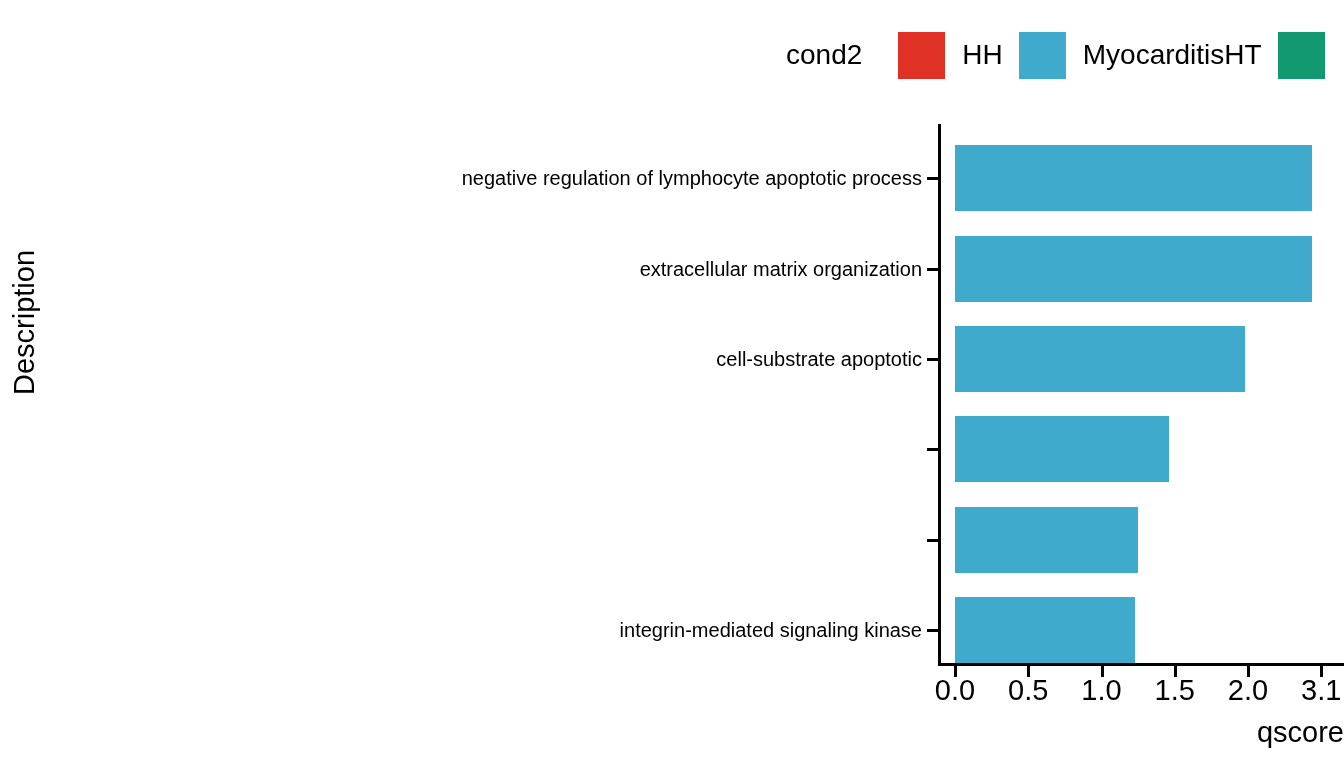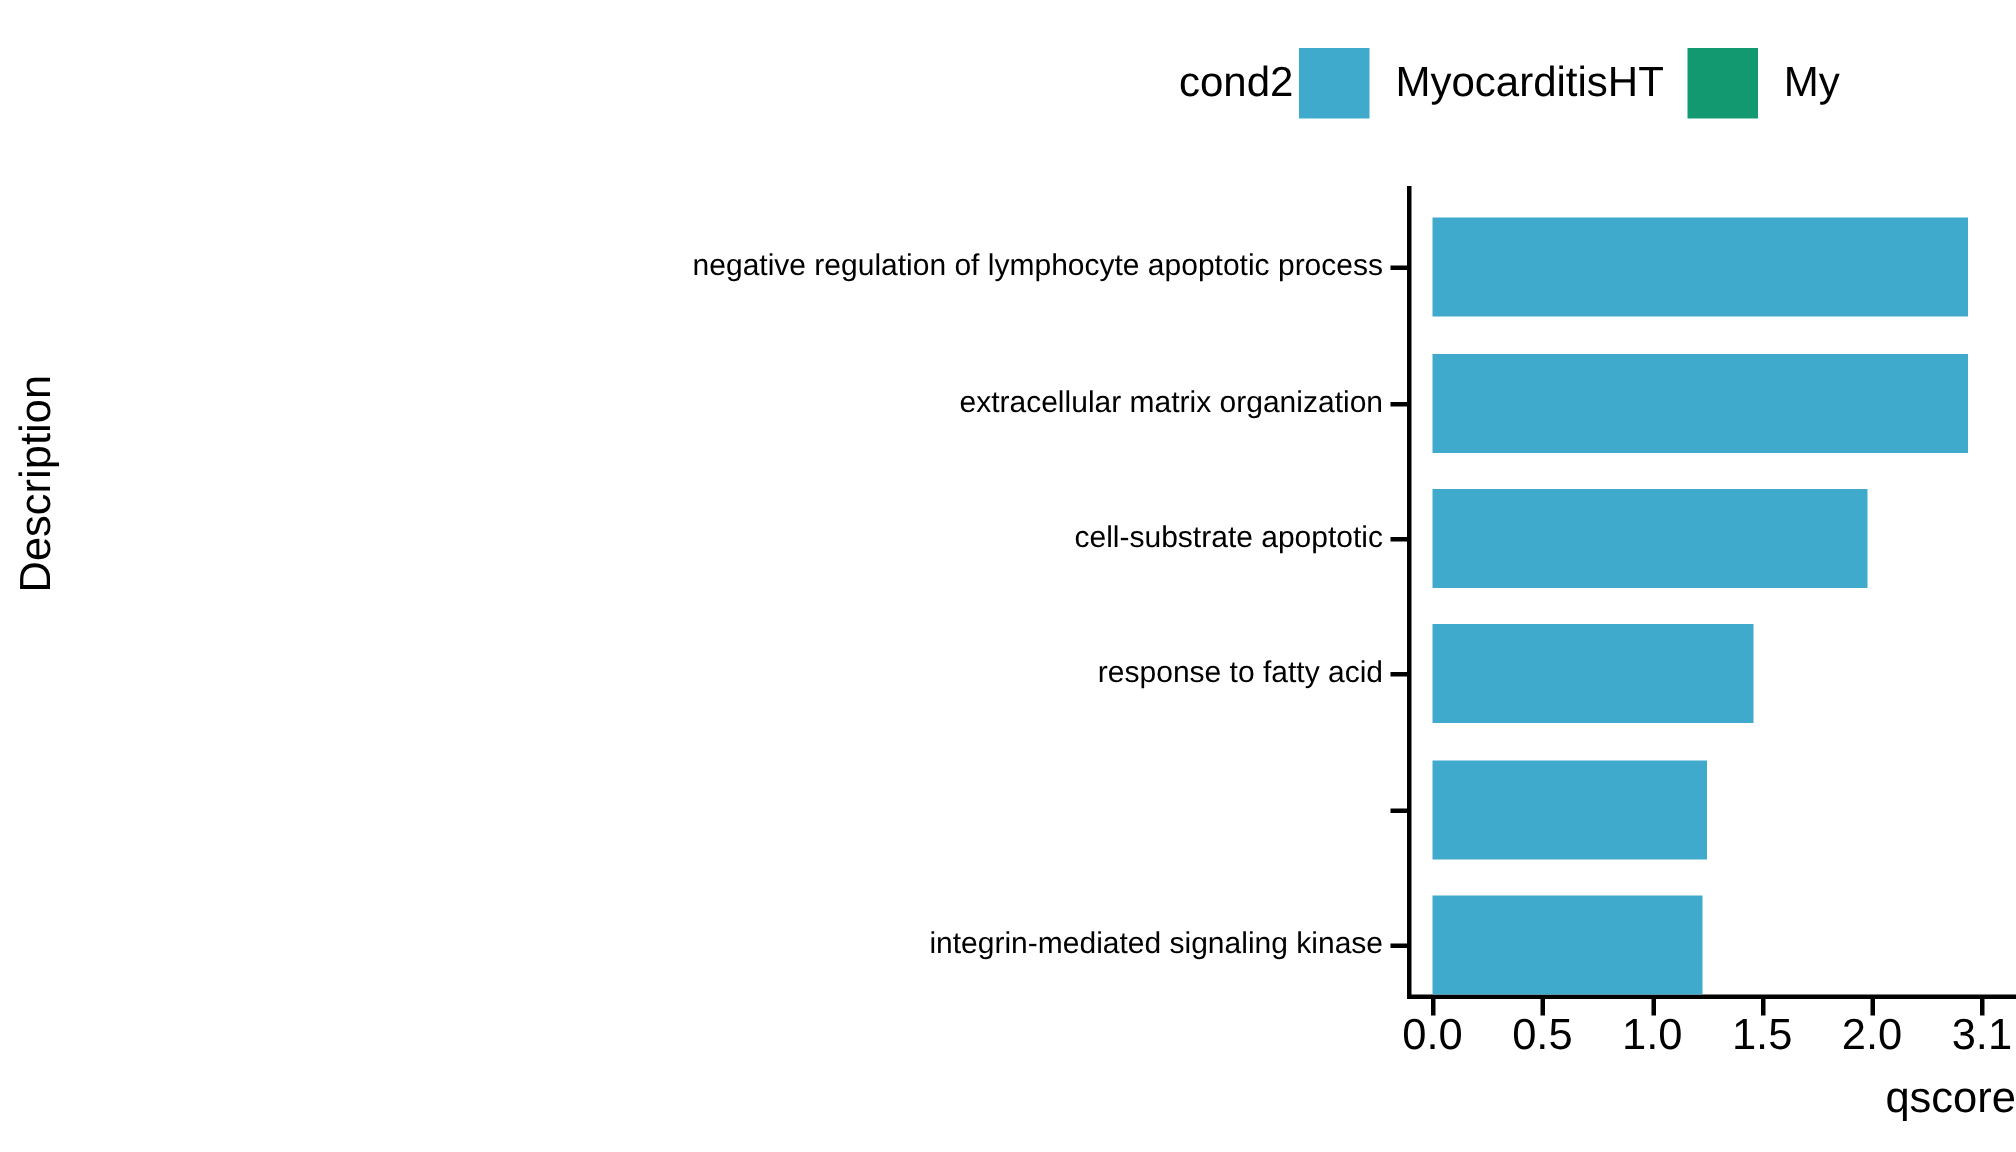--- a/index.html
+++ b/index.html
@@ -30,21 +30,21 @@
     top: 31px;
     height: 48px;
     display: flex;
     align-items: center;
     white-space: nowrap;
   }
   .legend-title {
     font-size: 28px;
     line-height: 28px;
     color: #000;
-    margin-right: 4px;
+    margin-right: 36px;
   }
   .legend-entry {
     display: flex;
     align-items: center;
     margin-right: 16px;
   }
   .legend-swatch {
     width: 47px;
     height: 47px;
     display: block;
@@ -159,39 +159,42 @@
   }
 </style>
 </head>
 <body>
 
 <div id="root">
 
   <div class="legend">
     <span class="legend-title">cond2</span>
 
+    <span class="legend-entry">
+      <span class="legend-swatch" id="sw0" style="background: rgb(224, 49, 39);"></span>
+      <span class="legend-label">HH</span>
+    </span>
 
     <span class="legend-entry">
       <span class="legend-swatch" id="sw1" style="background: rgb(63, 170, 203);"></span>
       <span class="legend-label">MyocarditisHT</span>
     </span>
 
     <span class="legend-entry">
       <span class="legend-swatch" id="sw2" style="background: rgb(19, 153, 111);"></span>
       <span class="legend-label">My</span>
     </span>
   </div>
 
   <div class="y-axis-title">Description</div>
 
   <div class="cat-labels" id="cat-labels">
       <div class="cat-label" style="top: 178.167px; width: 922px;">negative regulation of lymphocyte apoptotic process</div>
       <div class="cat-label" style="top: 268.5px; width: 922px;">extracellular matrix organization</div>
       <div class="cat-label" style="top: 358.833px; width: 922px;">cell-substrate apoptotic</div>
-      <div class="cat-label" style="top: 449.167px; width: 922px;">response to fatty acid</div>
       <div class="cat-label" style="top: 629.833px; width: 922px;">integrin-mediated signaling kinase</div>
     </div>
 
   <div class="panel">
     <div class="axis-line-y"></div>
     <div class="axis-line-x"></div>
     <div id="y-ticks">
         <div class="y-tick" style="top: 53.1667px;"></div>
         <div class="y-tick" style="top: 143.5px;"></div>
         <div class="y-tick" style="top: 233.833px;"></div>

